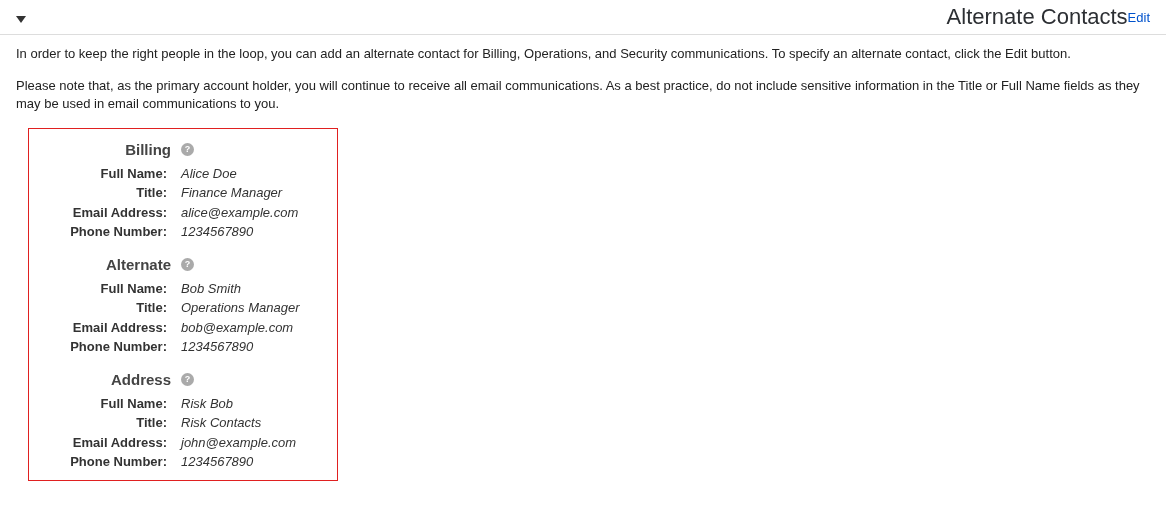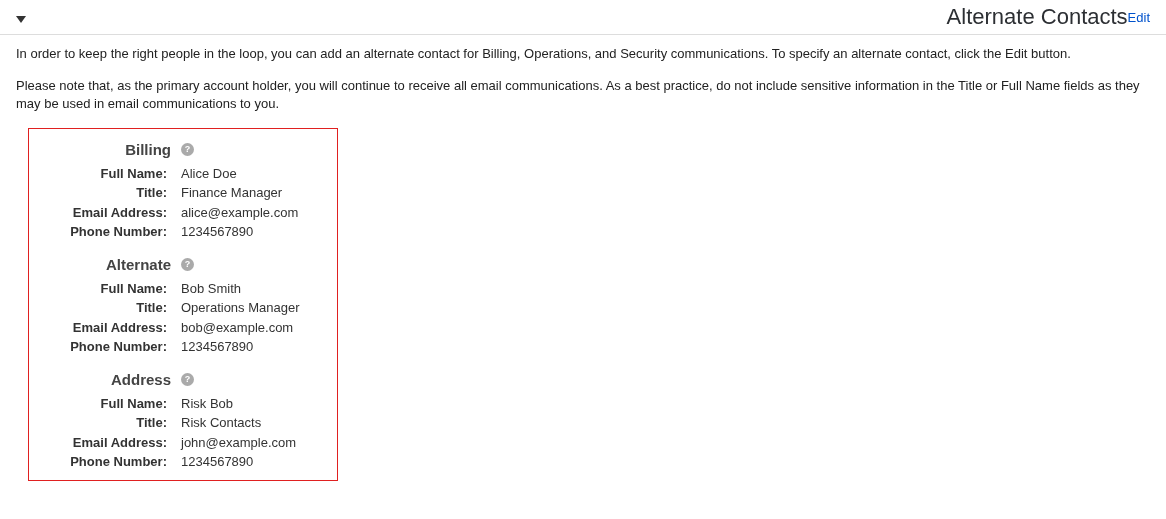--- a/index.html
+++ b/index.html
@@ -90,20 +90,21 @@
     .field-label {
       width: 128px;
       text-align: right;
       font-weight: 700;
       color: #333;
       padding-right: 4px;
     }
     .field-value {
       padding-left: 10px;
       color: #333;
+      font-style: italic;
     }
   </style>
 </head>
 <body>
 
 <div class="section-header">
   <div class="caret"></div>
   <div class="section-title">Alternate Contacts</div>
   <a class="edit-link">Edit</a>
 </div>

